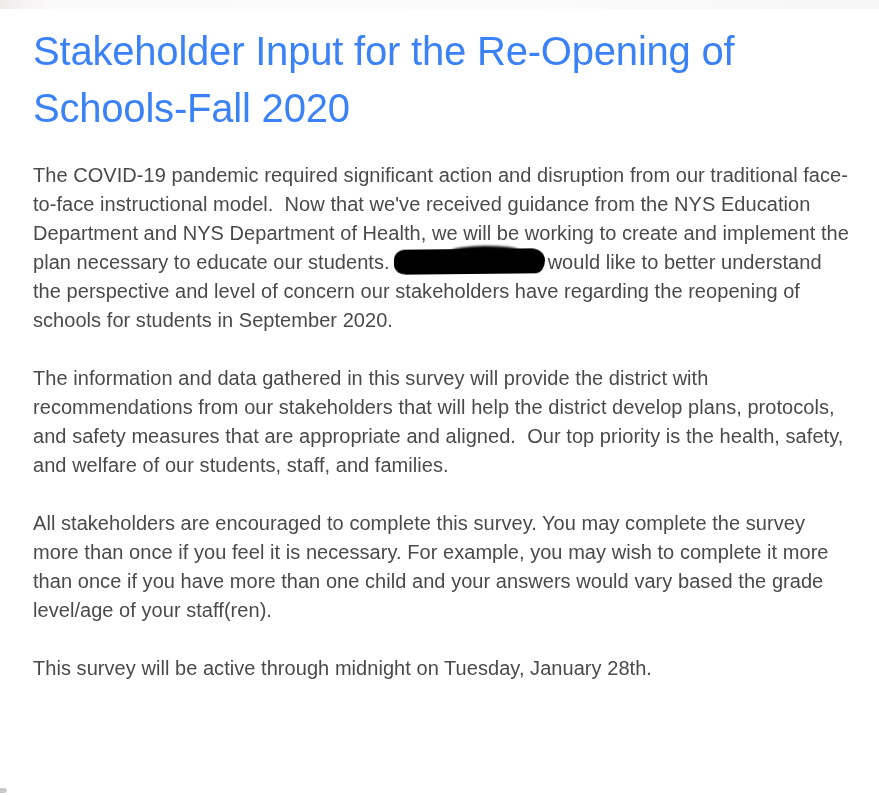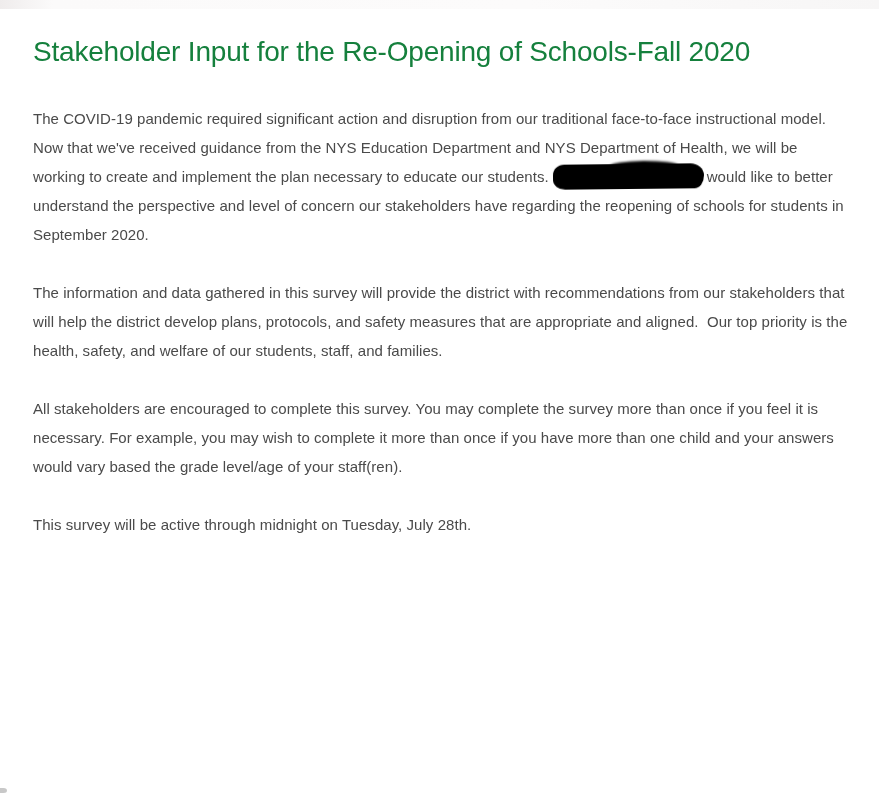--- a/index.html
+++ b/index.html
@@ -19,30 +19,30 @@
   }
   .top-strip {
     height: 9px;
     width: 100%;
     background: linear-gradient(to right, #efecec, #fbfafa 6%, #fcfbfb 60%, #f7f6f6);
   }
   .content {
     padding: 12px 28px 0 33px;
   }
   .form-title {
-    font-size: 28px;
+    font-size: 40px;
     font-weight: 400;
-    color: #15803d;
+    color: #3b82f6;
     line-height: 57px;
     max-width: 820px;
     margin: 2px 0 24px 0;
     letter-spacing: -0.2px;
   }
   .desc p {
-    font-size: 15px;
+    font-size: 20px;
     color: #4a4a4a;
     line-height: 29px;
     max-width: 820px;
     margin: 0 0 29px 0;
     white-space: pre-wrap;
     letter-spacing: 0.05px;
   }
   .redaction {
     display: inline-block;
     width: 151px;
@@ -87,19 +87,19 @@
     <h1 class="form-title">Stakeholder Input for the Re-Opening of Schools-Fall 2020</h1>
 
     <div class="desc">
 
       <p><span>The COVID-19 pandemic required significant action and disruption from our traditional face-to-face instructional model.  Now that we've received guidance from the NYS Education Department and NYS Department of Health, we will be working to create and implement the plan necessary to educate our students.</span><span class="redaction"></span><span>would like to better understand the perspective and level of concern our stakeholders have regarding the reopening of schools for students in September 2020.</span></p>
 
       <p>The information and data gathered in this survey will provide the district with recommendations from our stakeholders that will help the district develop plans, protocols, and safety measures that are appropriate and aligned.  Our top priority is the health, safety, and welfare of our students, staff, and families.</p>
 
       <p>All stakeholders are encouraged to complete this survey. You may complete the survey more than once if you feel it is necessary. For example, you may wish to complete it more than once if you have more than one child and your answers would vary based the grade level/age of your staff(ren).</p>
 
-      <p>This survey will be active through midnight on Tuesday, July 28th.</p>
+      <p>This survey will be active through midnight on Tuesday, January 28th.</p>
 
 
     </div>
   </div>
   <div class="corner-speck"></div>
 </div>
 
 </body></html>

